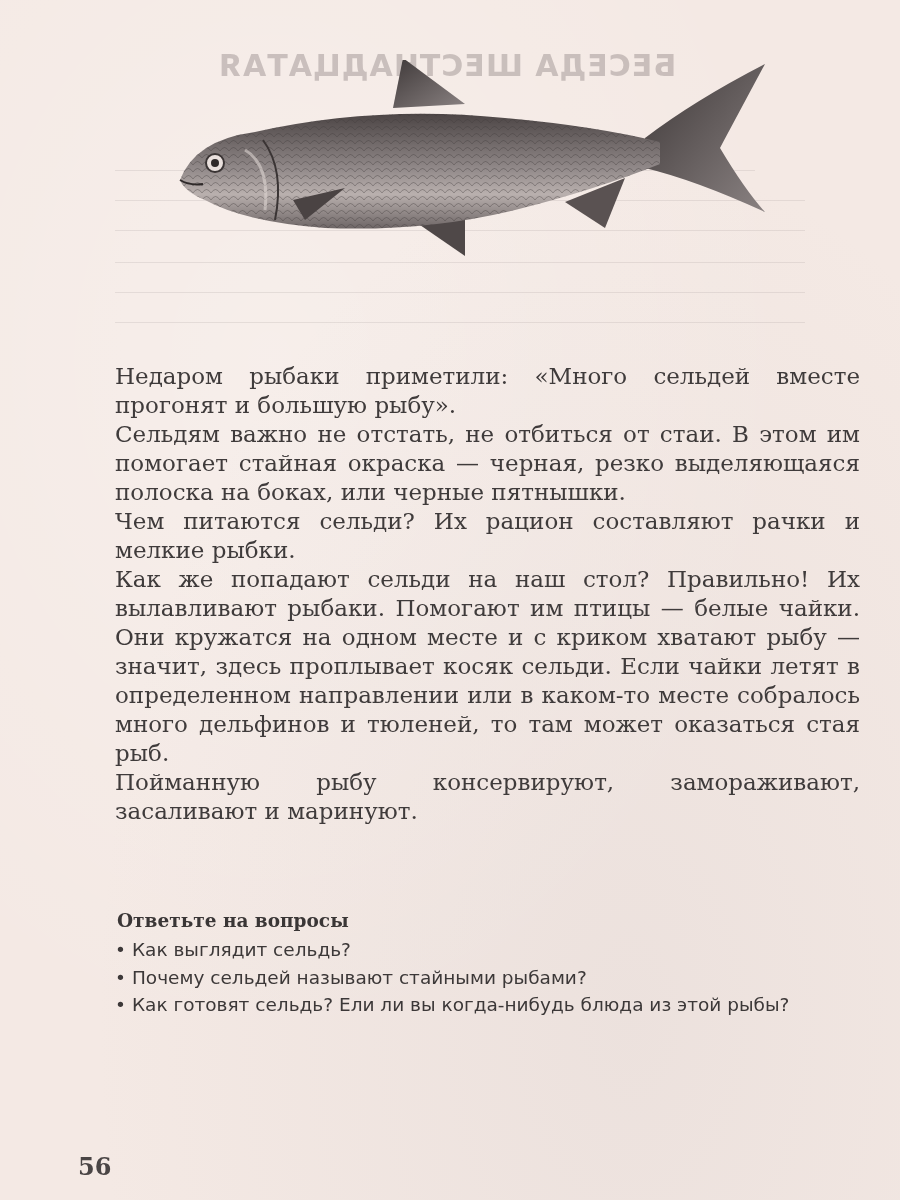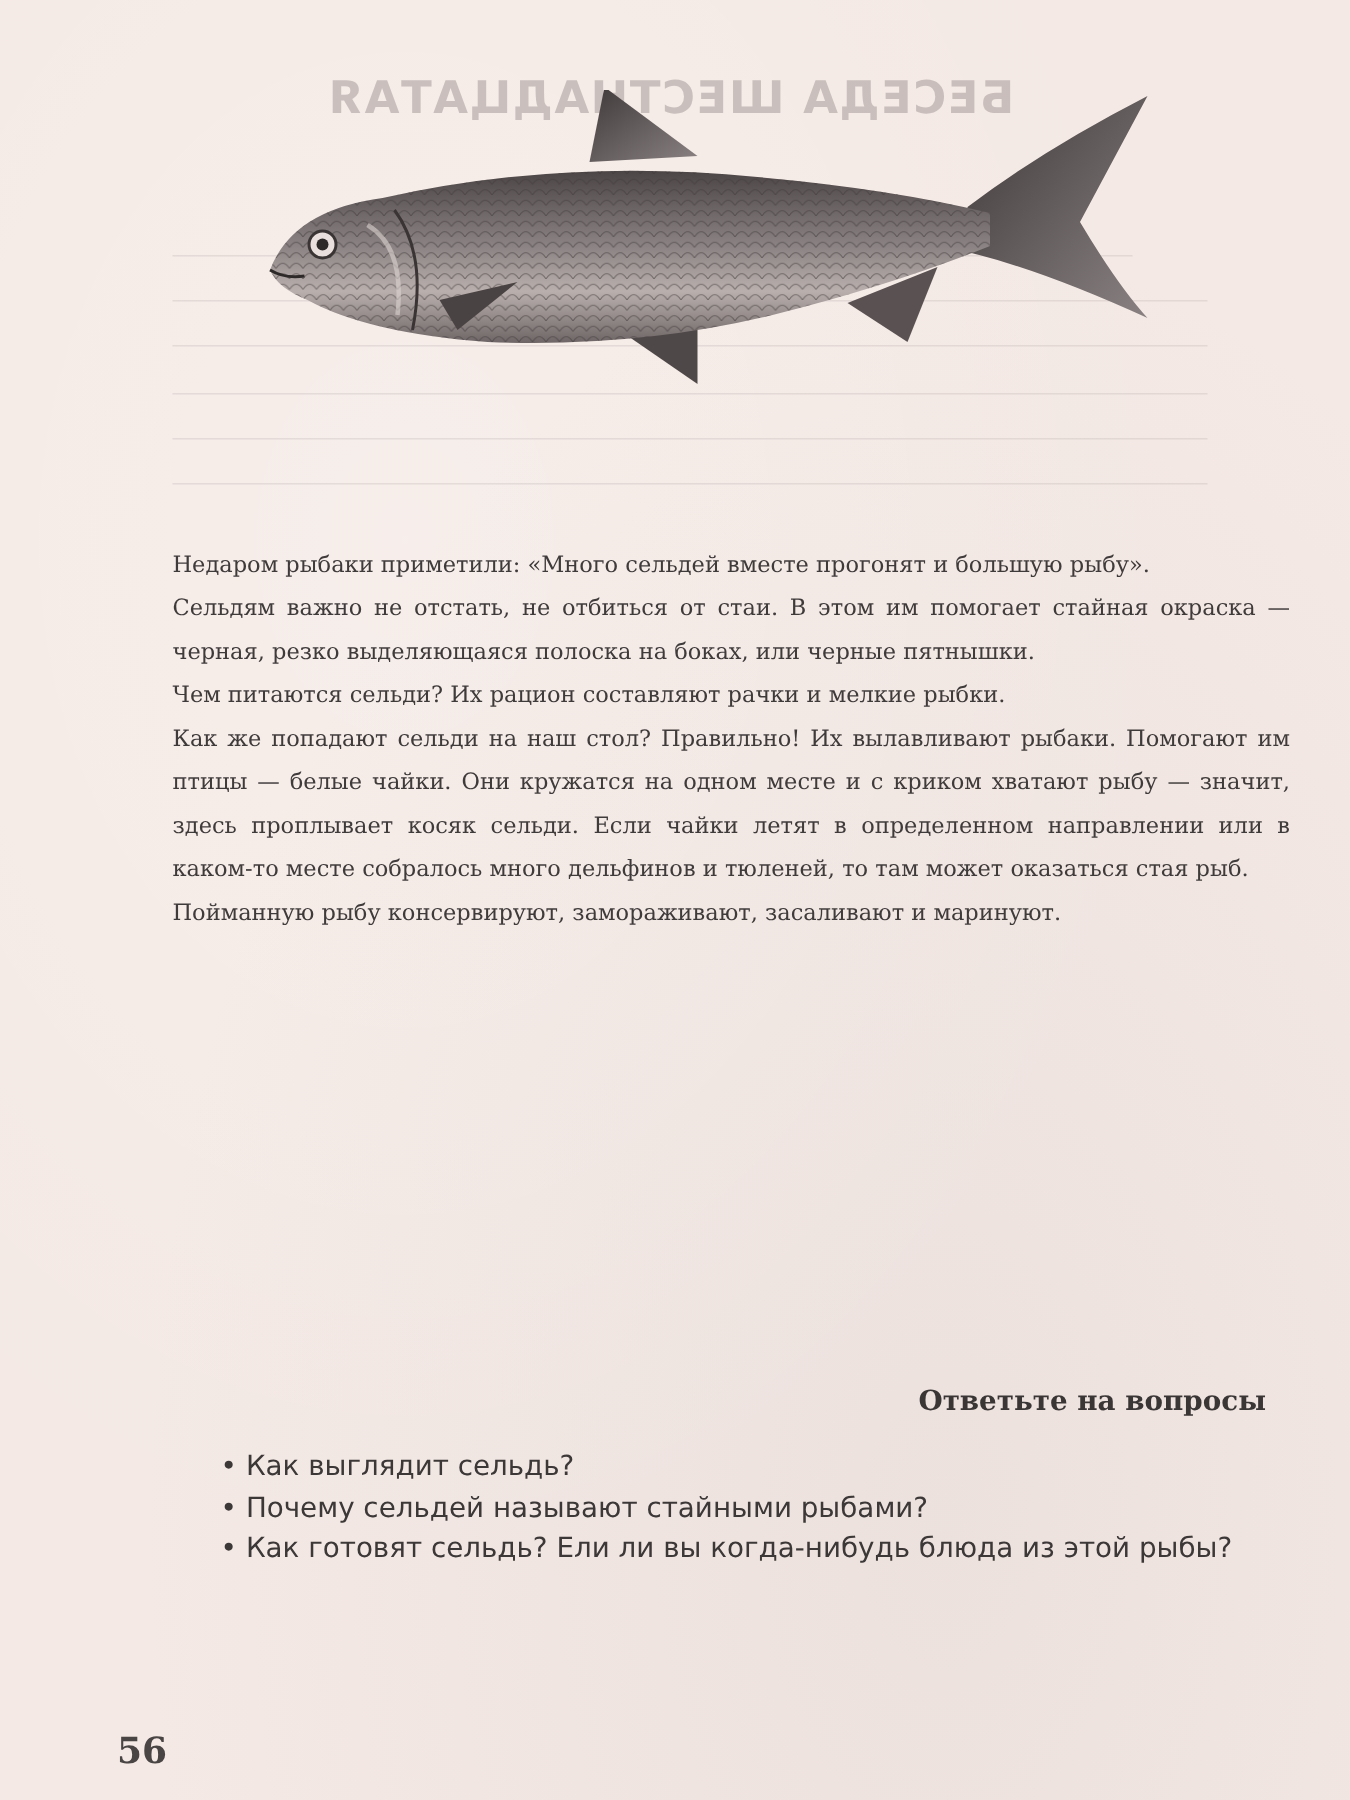--- a/index.html
+++ b/index.html
@@ -42,57 +42,55 @@
       top: 60px;
       width: 600px;
       height: 200px;
     }
     .text {
       position: absolute;
       left: 115px;
       top: 362px;
       width: 745px;
       font-family: "DejaVu Serif", "Liberation Serif", serif;
-      font-size: 15px;
+      font-size: 23px;
       line-height: 29px;
       text-align: justify;
       color: #3f3b3b;
     }
     .text p {
       margin: 0;
       text-indent: 0;
     }
     .questions {
       position: absolute;
       left: 115px;
       top: 906px;
       width: 745px;
     }
     .q-heading {
       font-family: "DejaVu Serif", "Liberation Serif", serif;
       font-weight: bold;
       font-size: 18.5px;
       line-height: 26px;
       color: #3a3636;
-      margin: 16px;
-      text-align: right;
+      margin: 2px;
     }
     .q-list {
       margin: 0;
       padding: 0;
       list-style: none;
       font-family: "DejaVu Sans", "Liberation Sans", sans-serif;
       font-size: 18.5px;
       line-height: 27.5px;
       text-align: justify;
       color: #3c3838;
     }
     .q-list li {
       padding-left: 0;
-      margin-left: 32px;
     }
     .q-list li .bullet {
       display: inline-block;
       margin-right: 6px;
     }
     .page-number {
       position: absolute;
       left: 78px;
       top: 1152px;
       font-family: "DejaVu Serif", "Liberation Serif", serif;

